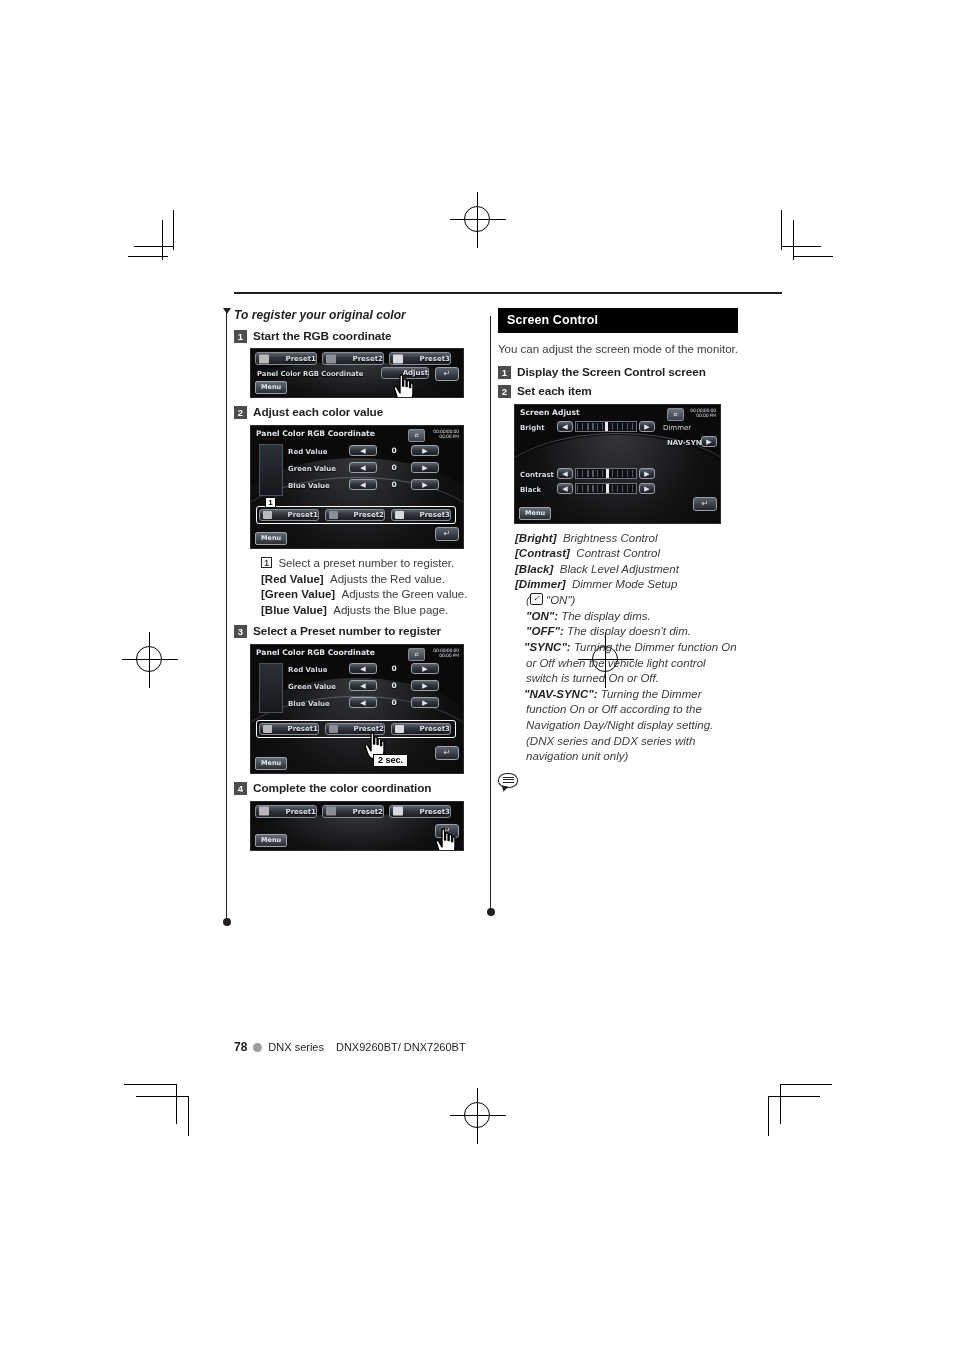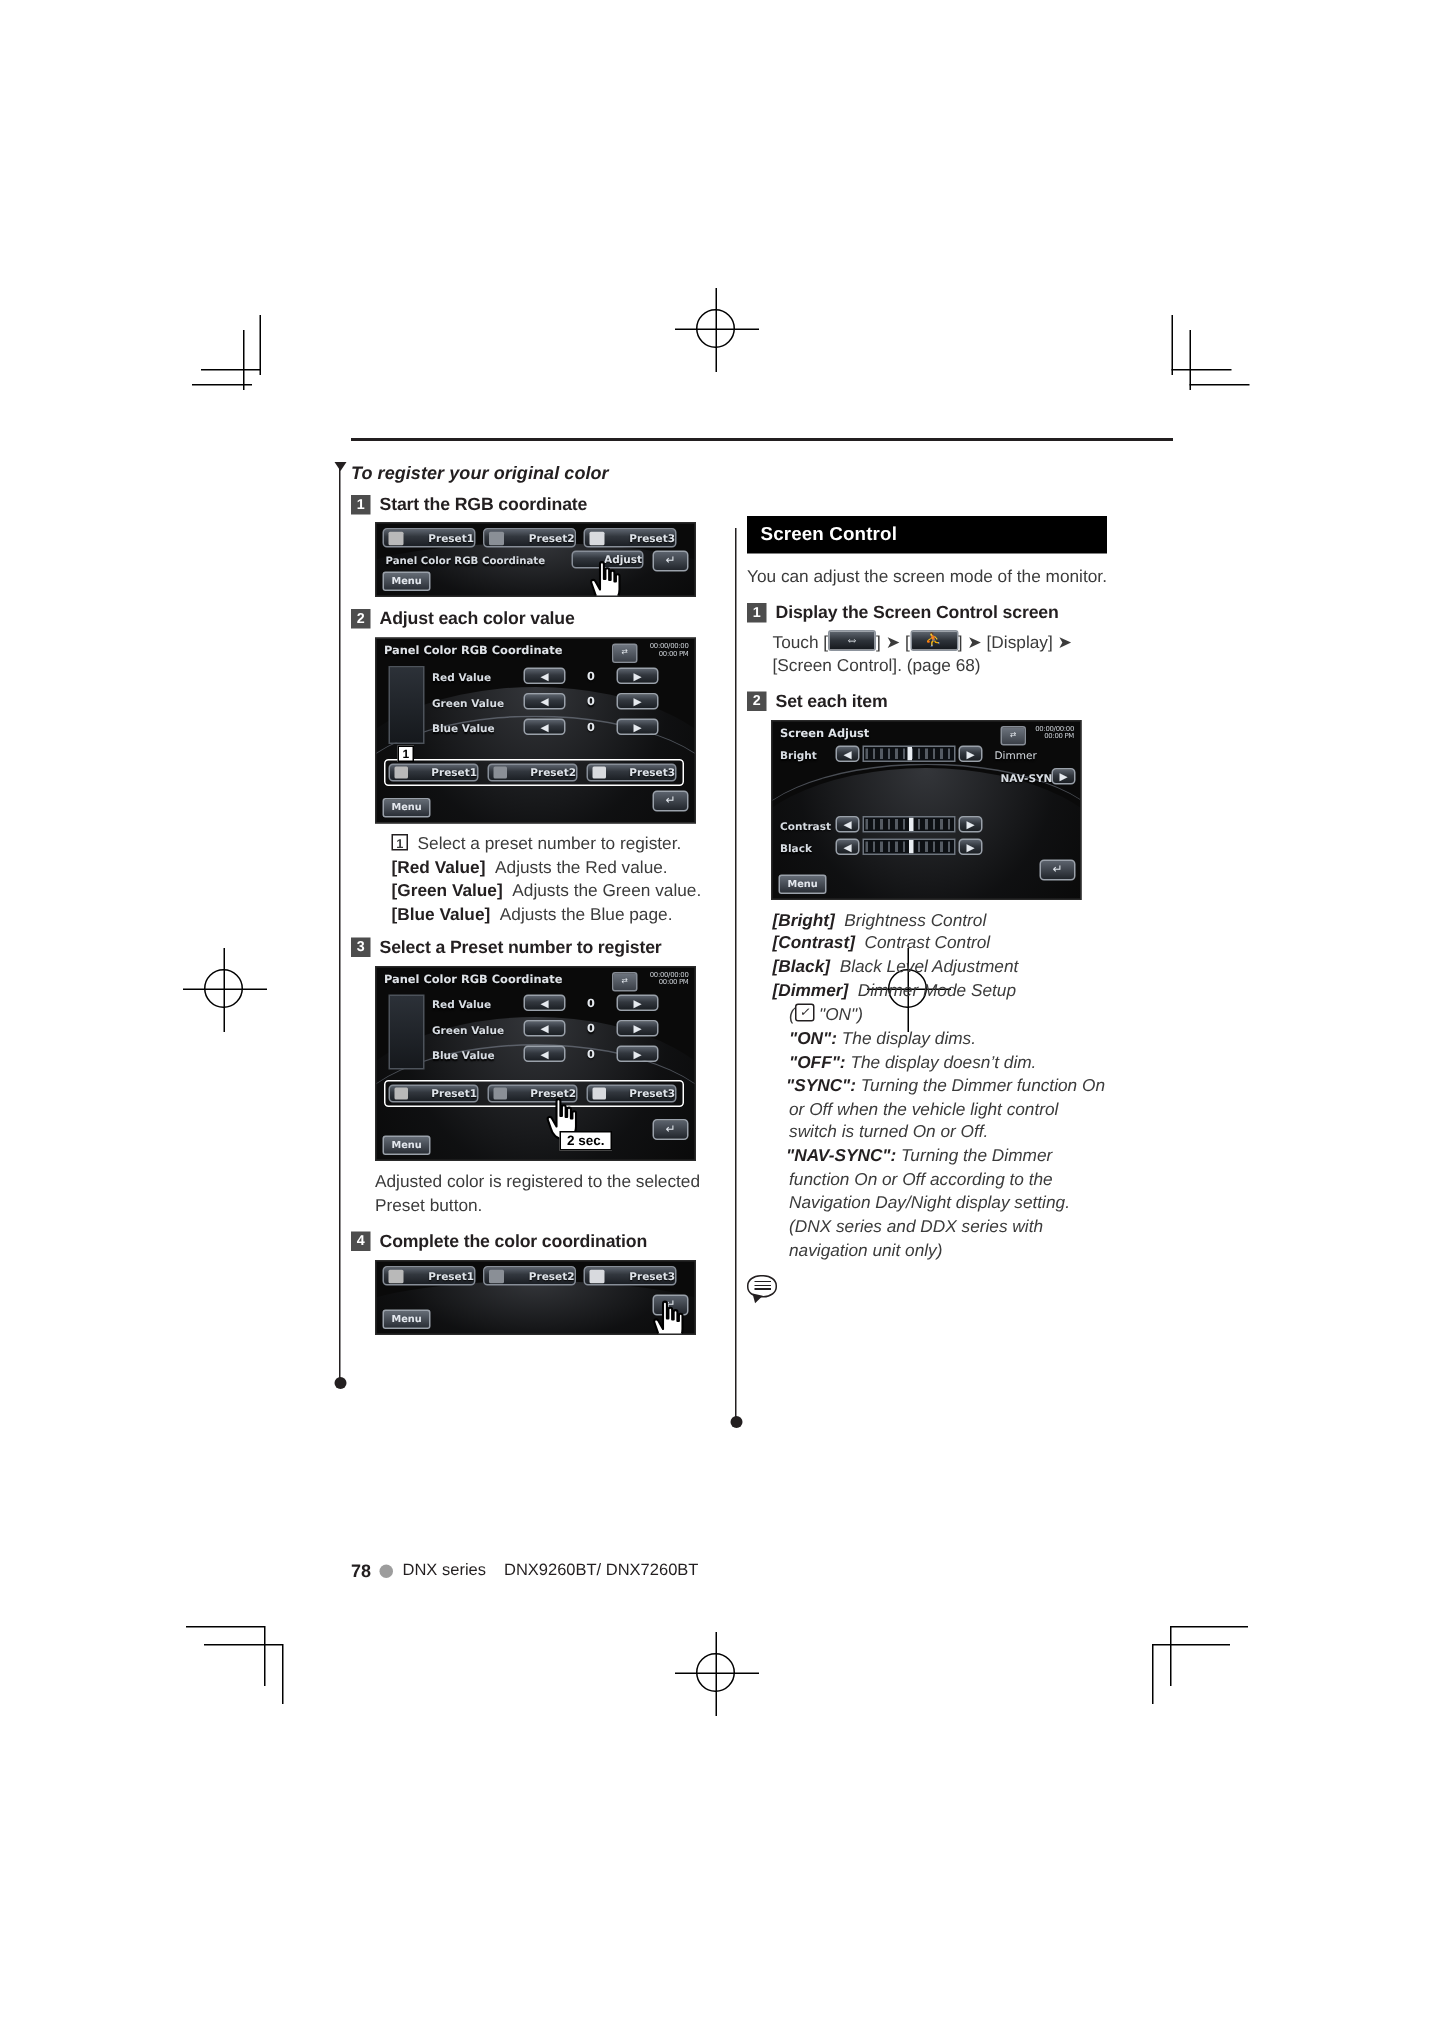--- a/index.html
+++ b/index.html
@@ -43,21 +43,21 @@
     padding-bottom: 3px;
   }
   .head-rule {
     height: 1.5px;
     background: #231f20;
     margin-bottom: 14px;
   }
 
   .columns { display: flex; gap: 16px; }
   .col-left { width: 248px; position: relative; }
-  .col-right { width: 240px; position: relative; margin-top: 36px; }
+  .col-right { width: 240px; position: relative; }
 
   
   .sidebar-rule {
     position: absolute;
     left: -8px;
     top: 4px;
     width: 1.2px;
     background: #231f20;
   }
   .bar-tri {
@@ -579,21 +579,20 @@
             <path d="M9 3 C9 1.3 11.6 1.3 11.6 3 L11.6 13 L12.6 13 L12.6 7 C12.6 5.4 15.1 5.4 15.1 7 L15.1 13.6 L16.1 13.6 L16.1 8.6 C16.1 7 18.6 7 18.6 8.6 L18.6 14.6 L19.6 14.6 L19.6 11 C19.6 9.5 22 9.5 22 11 L22 20 C22 25.5 18.5 28.5 14 28.5 C9.5 28.5 6.2 25.5 5.3 21.5 L3.2 15.5 C2.6 13.8 5 12.8 5.8 14.4 L9 20 Z" fill="#ffffff" stroke="#000000" stroke-width="1.4" stroke-linejoin="round"></path>
           </svg>
         </div>
 
         <div class="twosec" style="left:122px; top:109px;">2 sec.</div>
 
         <div class="backbtn" style="left:184px; top:101px; width:22px; height:12px; line-height:11px;">↵</div>
         <div class="menubtn">Menu</div>
       </div>
 
-      <div class="body-text" style="margin:0 0 8px 16px;">Adjusted color is registered to the selected Preset button.</div>
 
       <div class="step">
         <div class="step-num">4</div>
         <div class="step-title">Complete the color coordination</div>
       </div>
 
       <div class="dev" style="width:212px; height:48px;">
         <div class="gloss"></div>
 
         <div class="pbtn preset" style="left:4px; top:3px; width:62px; height:13px; line-height:12px;">
@@ -628,24 +627,20 @@
 
       <div class="section-bar">Screen Control</div>
 
       <div class="body-text" style="margin-bottom:8px;">You can adjust the screen mode of the monitor.</div>
 
       <div class="step">
         <div class="step-num">1</div>
         <div class="step-title">Display the Screen Control screen</div>
       </div>
 
-      <div class="body-text" style="margin:1px 0 7px 17px;">
-        <span>Touch [</span><span class="keyimg"><span class="gl">⇔</span></span><span>] ➤ [</span><span class="keyimg"><span class="gl">⛹</span></span><span>] ➤ [Display] ➤</span>
-        <span>[Screen Control]. (page 68)</span>
-      </div>
 
       <div class="step">
         <div class="step-num">2</div>
         <div class="step-title">Set each item</div>
       </div>
 
       <div class="dev" style="width:205px; height:118px; margin-left:16px;">
         <div class="gloss"></div>
         <div class="arcline" style="top:24%;"></div>
 

